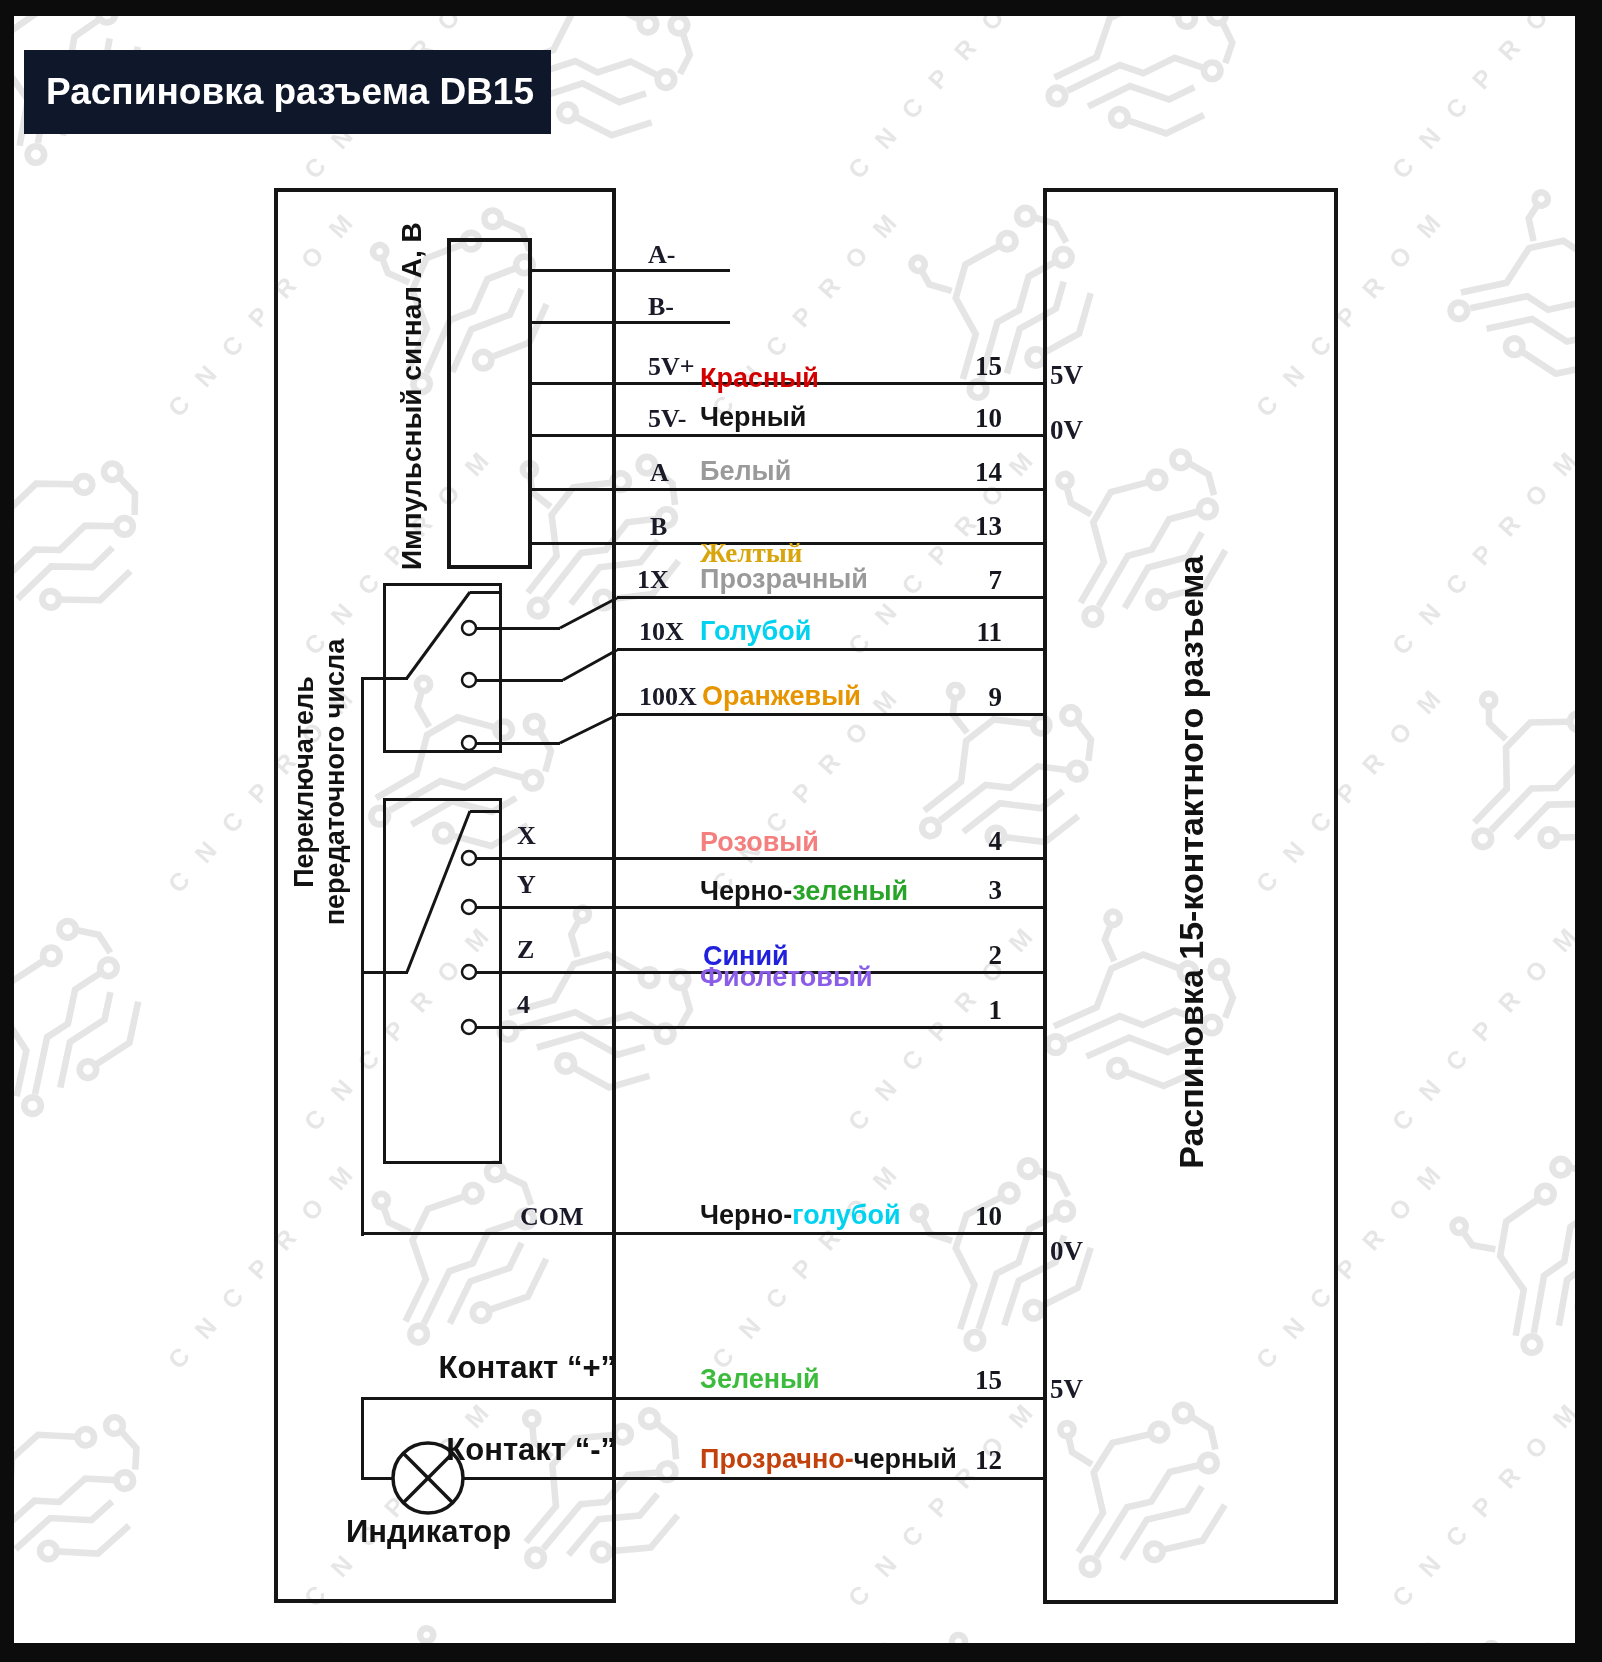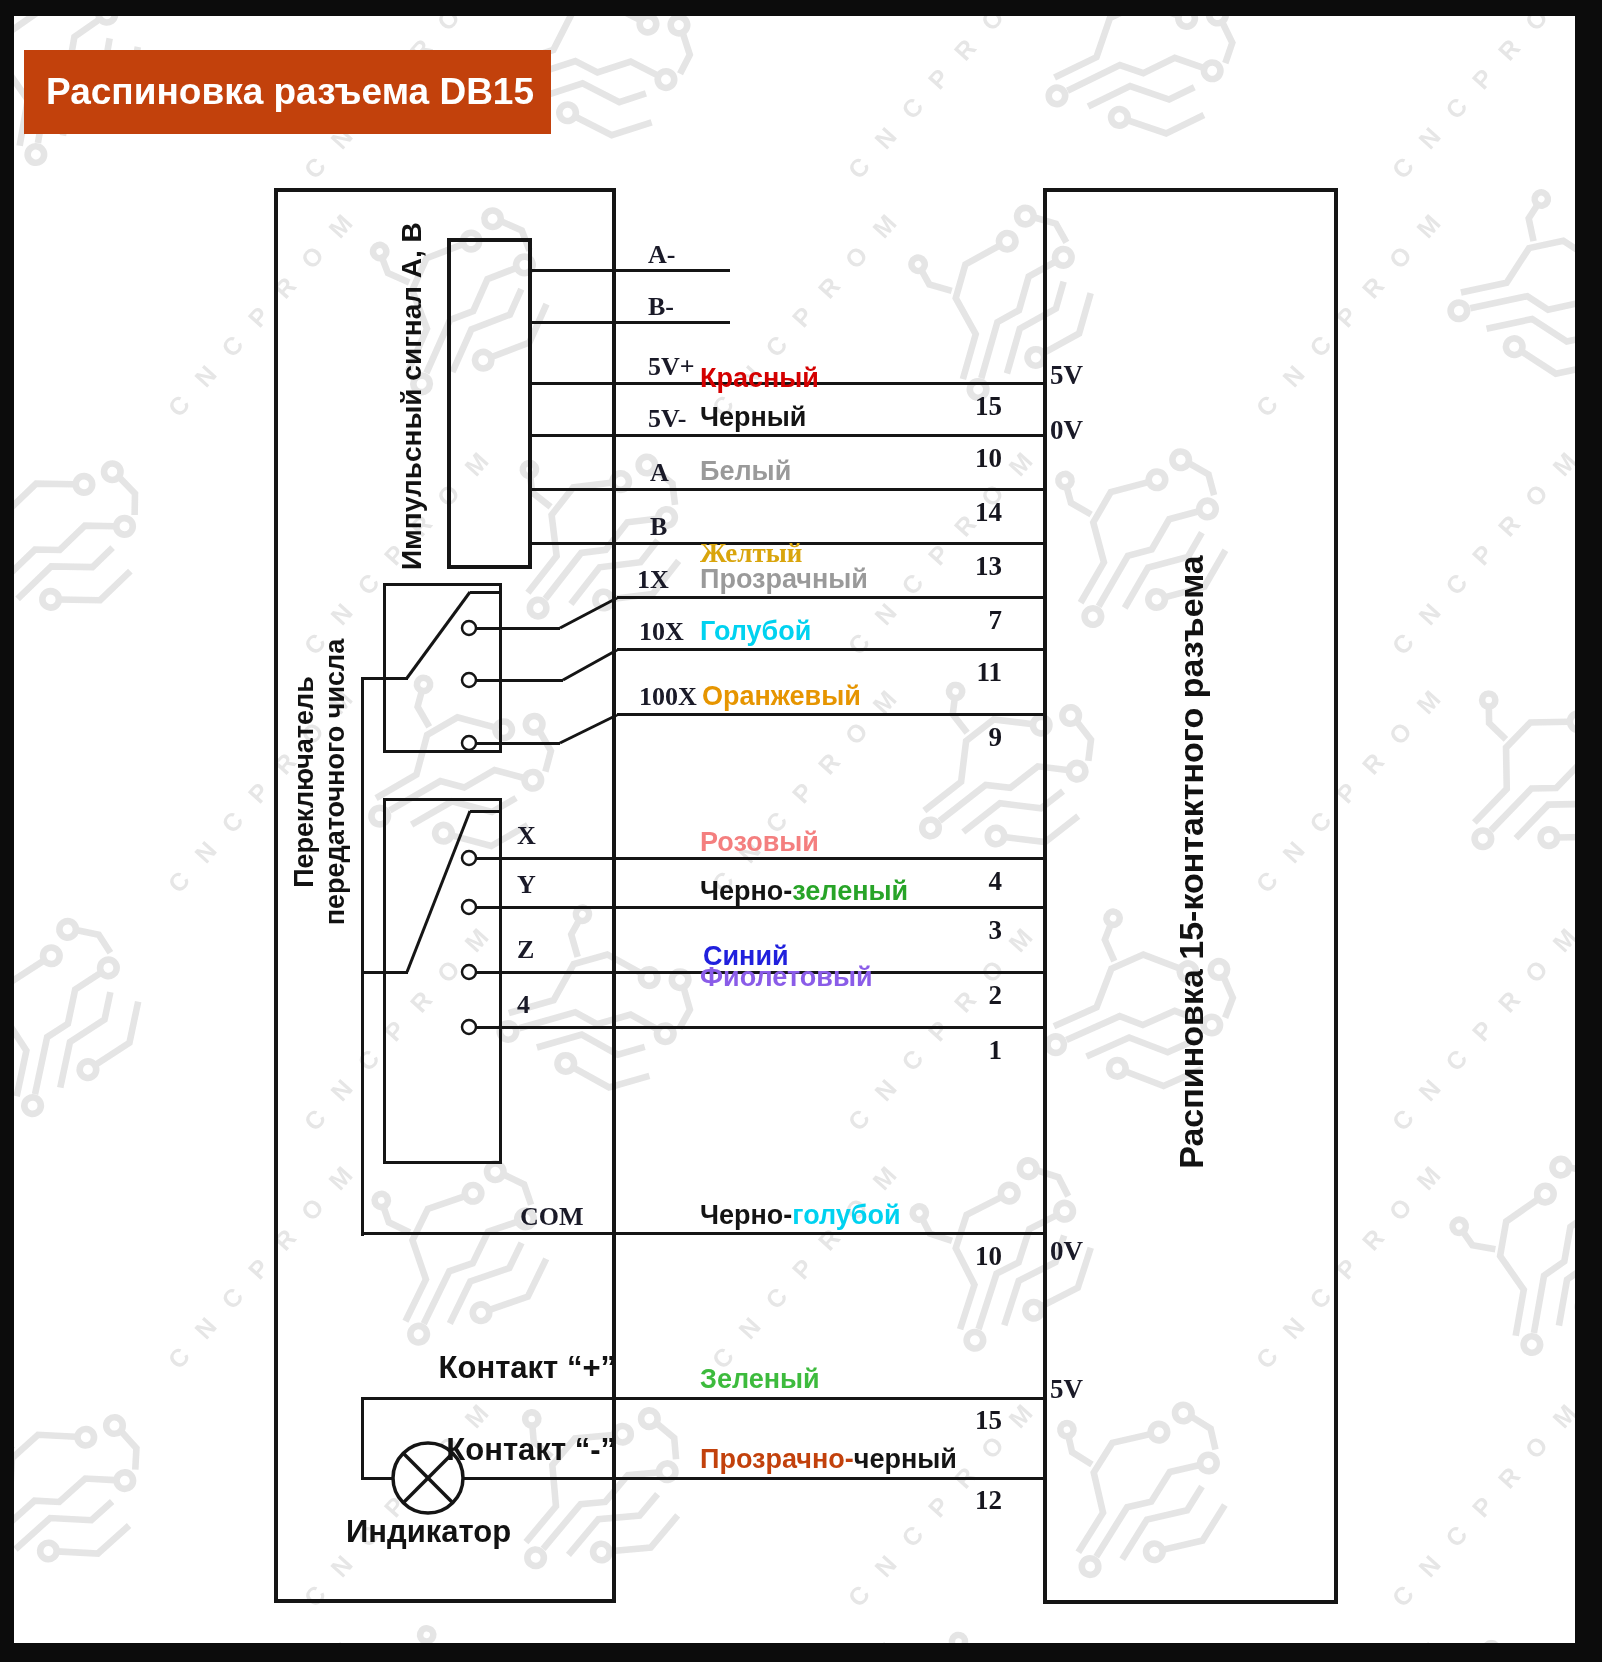--- a/index.html
+++ b/index.html
@@ -16,26 +16,26 @@
   .dbox{position:absolute;border:4px solid #151515;background:transparent;z-index:2;box-sizing:border-box;}
   .sbox{position:absolute;border:3px solid #151515;background:transparent;z-index:2;box-sizing:border-box;}
   
   .wire{position:absolute;height:3px;background:#151515;z-index:3;}
   .vwire{position:absolute;width:3px;background:#151515;z-index:3;}
   #overlay{position:absolute;left:0;top:0;z-index:4;pointer-events:none;}
   
   .serif{position:absolute;font-family:"Liberation Serif",serif;font-weight:bold;
          font-size:26px;color:#1a1a28;z-index:5;white-space:nowrap;line-height:1;}
   .num{position:absolute;font-family:"Liberation Serif",serif;font-weight:bold;
-       font-size:27px;color:#16161f;z-index:5;width:50px;text-align:right;line-height:1;margin-top:40px;}
+       font-size:27px;color:#16161f;z-index:5;width:50px;text-align:right;line-height:1;}
   .clabel{position:absolute;font-weight:bold;font-size:27px;z-index:5;white-space:nowrap;line-height:1;}
   .blabel{position:absolute;font-weight:bold;font-size:31px;color:#121212;z-index:5;white-space:nowrap;line-height:1;}
   .vlabel{position:absolute;font-weight:bold;color:#121212;z-index:5;text-align:center;
           transform:rotate(-90deg);white-space:nowrap;line-height:1.15;}
-  #banner{position:absolute;left:24px;top:50px;width:527px;height:84px;background:#c2410c;z-index:6;}
+  #banner{position:absolute;left:24px;top:50px;width:527px;height:84px;background:#0f172a;z-index:6;}
   #banner .t{color:#ffffff;font-size:37px;font-weight:bold;line-height:84px;padding-left:22px;white-space:nowrap;}
   #subtitle{position:absolute;left:237px;top:138px;font-size:30px;font-weight:bold;color:#121212;z-index:5;white-space:nowrap;}
 </style>
 </head>
 <body>
 
 <div id="canvas">
 
   <div id="wm">
       <div class="wm-motif" style="left: -40px; top: -25px; transform: rotate(-35deg);"><svg width="200" height="165" viewBox="0 0 120 100" fill="none">

